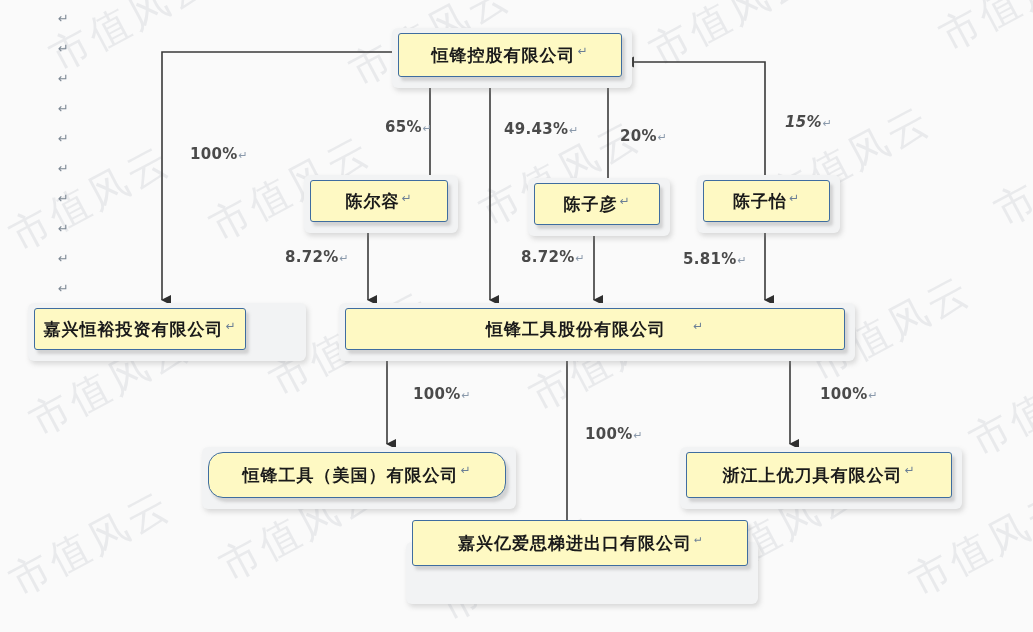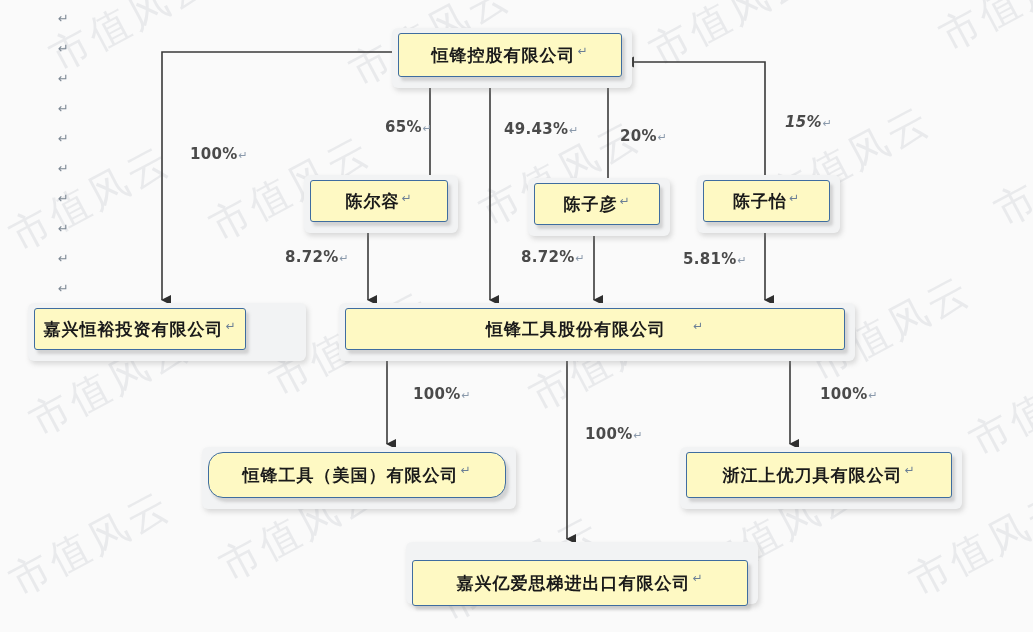--- a/index.html
+++ b/index.html
@@ -197,21 +197,21 @@
       <div class="node" style="left: 208px; top: 452px; width: 298px; height: 46px; border-radius: 15px;">
         <span>恒锋工具（美国）有限公司</span>
         <span class="pilcrow">↵</span>
       </div>
       <div class="node-plate" style="left: 680px; top: 447px; width: 282px; height: 62px;"></div>
       <div class="node" style="left: 686px; top: 452px; width: 266px; height: 46px;">
         <span>浙江上优刀具有限公司</span>
         <span class="pilcrow">↵</span>
       </div>
       <div class="node-plate" style="left: 406px; top: 542px; width: 352px; height: 62px;"></div>
-      <div class="node" style="left: 412px; top: 560px; width: 336px; height: 46px;">
+      <div class="node" style="left: 412px; top: 520px; width: 336px; height: 46px; font-family: Liberation Mono, monospace;">
         <span>嘉兴亿爱思梯进出口有限公司</span>
         <span class="pilcrow">↵</span>
       </div>
     </div>
   <div id="labels">
       <div class="elabel" style="left: 190px; top: 145px;"><span>100%</span><span class="pilcrow">↵</span></div>
       <div class="elabel" style="left: 365px; top: 118px; margin-left: 20px;"><span>65%</span><span class="pilcrow">↵</span></div>
       <div class="elabel" style="left: 285px; top: 248px;"><span>8.72%</span><span class="pilcrow">↵</span></div>
       <div class="elabel" style="left: 504px; top: 120px;"><span>49.43%</span><span class="pilcrow">↵</span></div>
       <div class="elabel" style="left: 620px; top: 120px; margin-top: 7px;"><span>20%</span><span class="pilcrow">↵</span></div>

